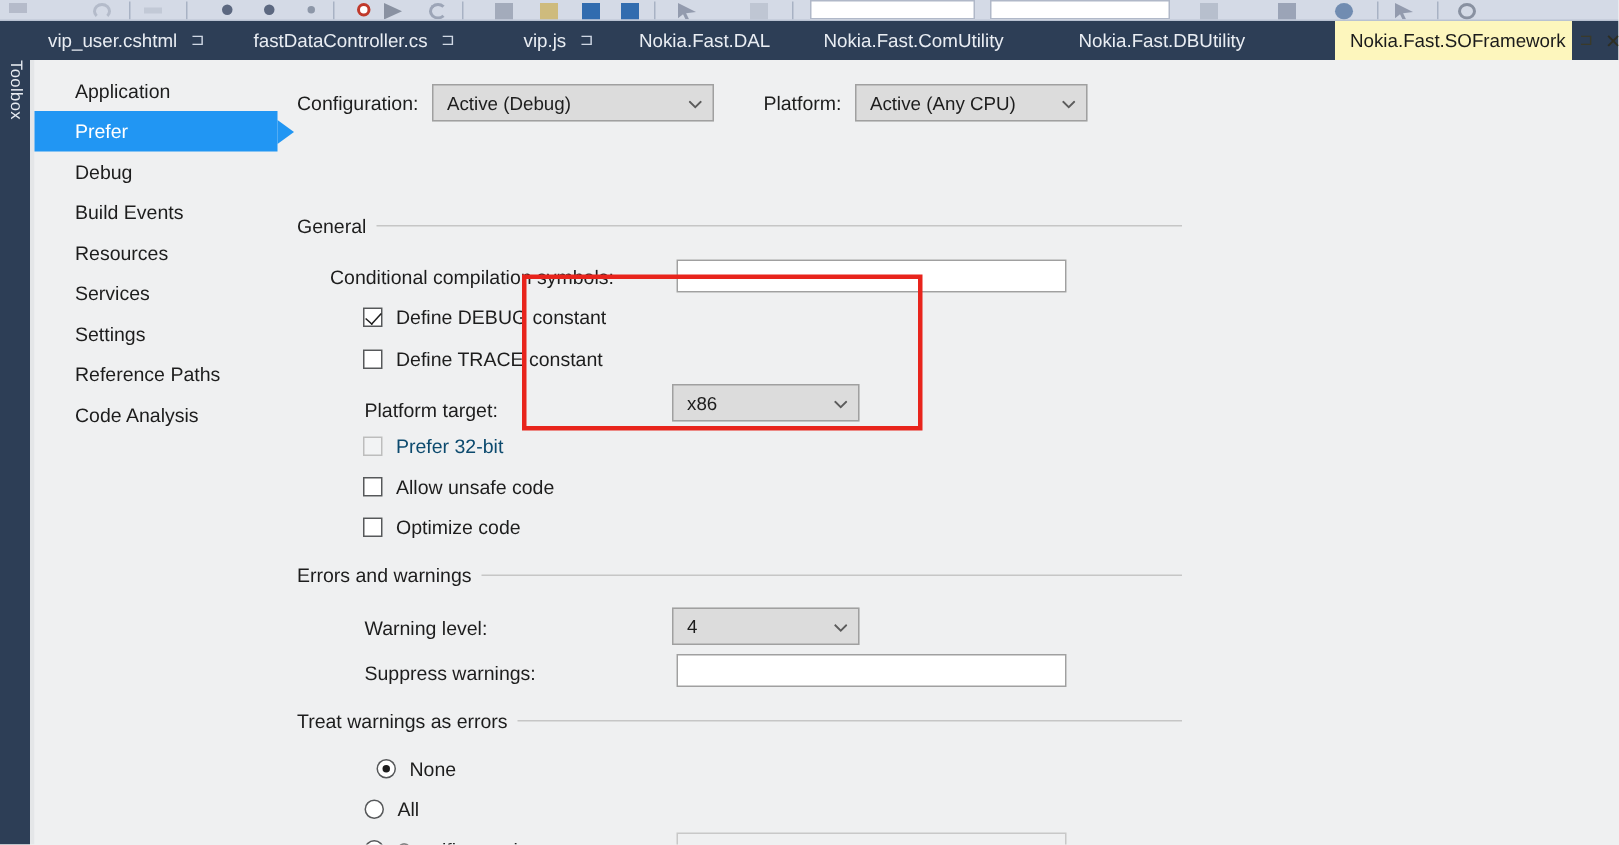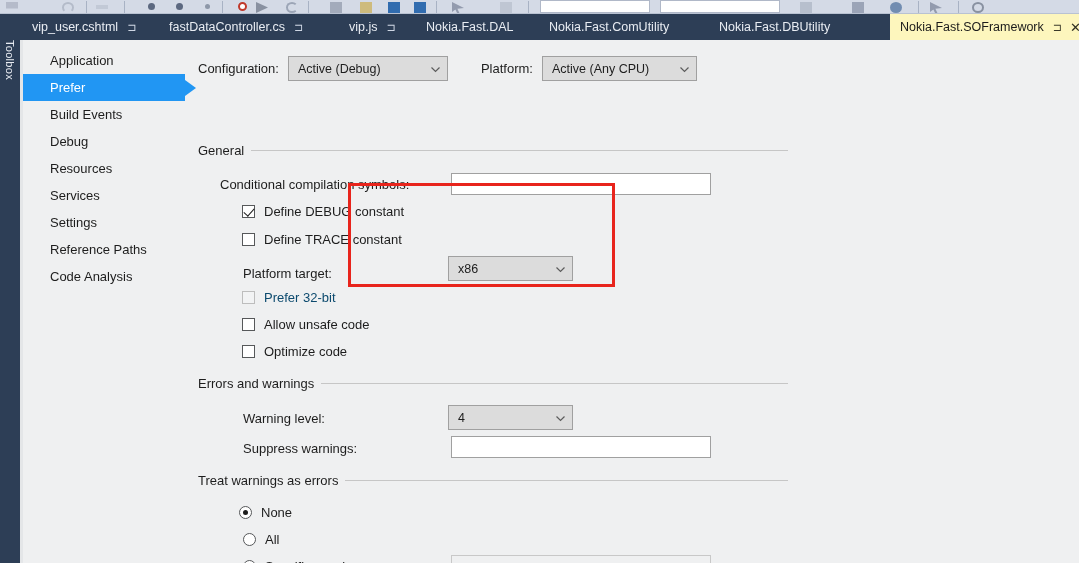--- a/index.html
+++ b/index.html
@@ -303,41 +303,41 @@
     </div>
     <div class="tab" style="left:400px;">
       <span>Nokia.Fast.DAL</span>
     </div>
     <div class="tab" style="left:523px;">
       <span>Nokia.Fast.ComUtility</span>
     </div>
     <div class="tab" style="left:693px;">
       <span>Nokia.Fast.DBUtility</span>
     </div>
-    <div class="tab active" style="left:870px;width:189px;padding-left:10px;">
+    <div class="tab active" style="left:870px;width:158px;padding-left:10px;">
       <span>Nokia.Fast.SOFramework</span>
       <span class="pin">⊐</span>
       <span class="xclose">✕</span>
     </div>
   </div>
 
   <div class="panel">
 
     <div class="nav" style="padding-top:7px;">
       <div class="nav-item">
         <span>Application</span>
       </div>
       <div class="nav-item selected">
         <span>Prefer</span>
       </div>
       <div class="nav-item">
+        <span>Debug</span>
+      </div>
+      <div class="nav-item">
         <span>Build Events</span>
-      </div>
-      <div class="nav-item">
-        <span>Debug</span>
       </div>
       <div class="nav-item">
         <span>Resources</span>
       </div>
       <div class="nav-item">
         <span>Services</span>
       </div>
       <div class="nav-item">
         <span>Settings</span>
       </div>
@@ -346,21 +346,21 @@
       </div>
       <div class="nav-item">
         <span>Code Analysis</span>
       </div>
     </div>
 
     <div class="content">
 
       <div class="row-config">
         <span class="lbl">Configuration:</span>
-        <div class="combo" style="width:160px;margin-left:9px;">
+        <div class="combo" style="width:188px;margin-left:9px;">
           <span>Active (Debug)</span>
           <span class="chev">
             <svg width="9" height="6" viewBox="0 0 9 6">
                 <path d="M0.5 0.5 L4.5 4.5 L8.5 0.5" fill="none" stroke="#5c5c5c" stroke-width="1.2"></path>
               </svg>
           </span>
         </div>
         <span class="lbl" style="margin-left:33px;">Platform:</span>
         <div class="combo" style="width:155px;margin-left:9px;">
           <span>Active (Any CPU)</span>
@@ -431,21 +431,21 @@
       </div>
 
       <span class="lbl" style="position:absolute;left:56px;top:401px;">Suppress warnings:</span>
       <div class="field" style="left:264px;top:396px;width:260px;"></div>
 
       <div class="group" style="left:11px;top:433px;">
         <span>Treat warnings as errors</span>
         <span class="line"></span>
       </div>
 
-      <div class="radio" style="left:52px;top:465px;">
+      <div class="radio" style="left:64px;top:465px;">
         <span class="dot on"></span>
         <span>None</span>
       </div>
 
       <div class="radio" style="left:56px;top:492px;">
         <span class="dot"></span>
         <span>All</span>
       </div>
 
       <div class="radio" style="left:56px;top:519px;">

